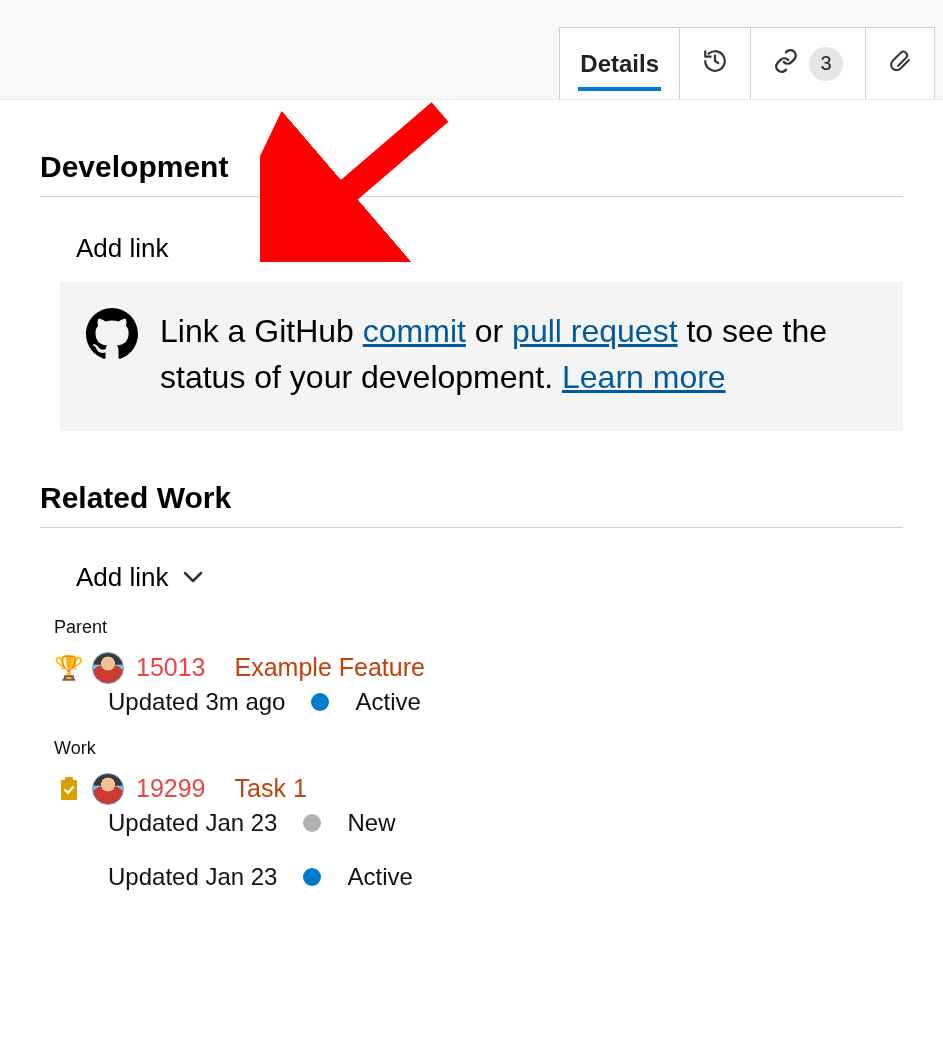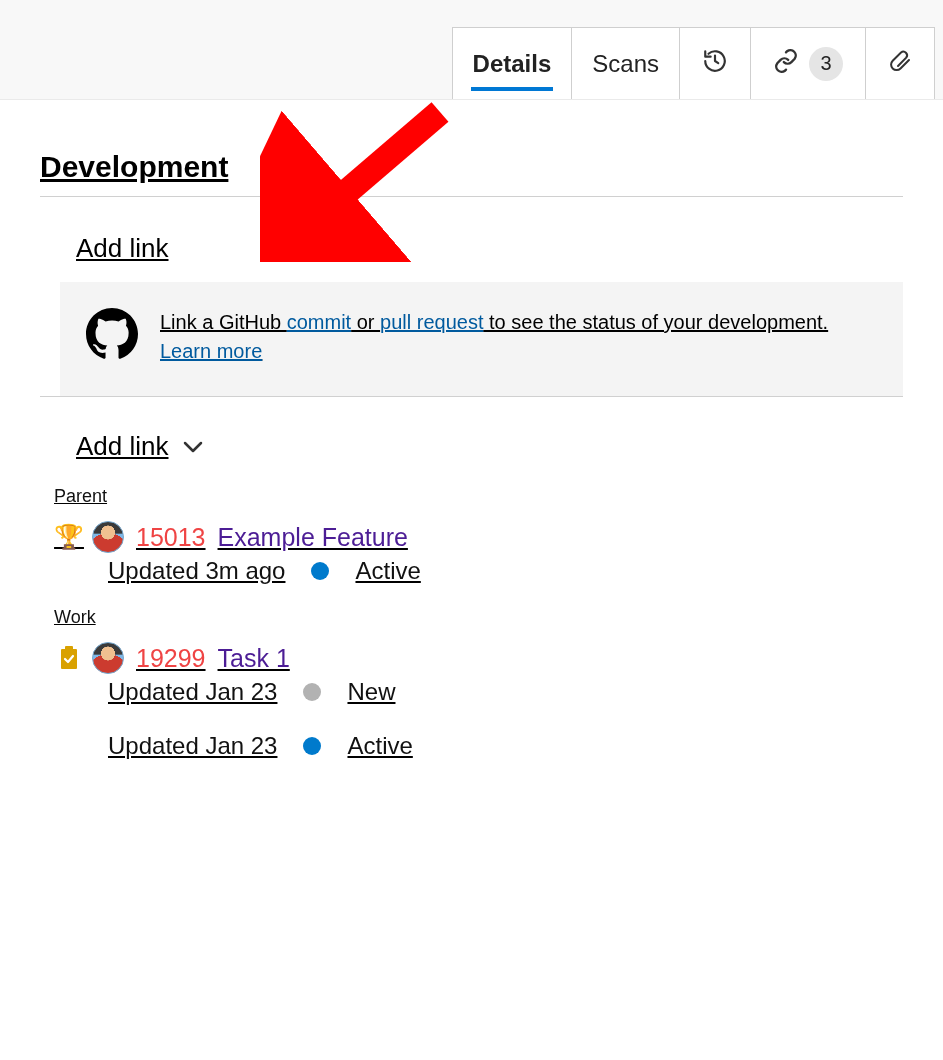--- a/index.html
+++ b/index.html
@@ -56,21 +56,20 @@
     border-radius: 17px;
     background: #e5e5e5;
     margin-left: 10px;
     font-size: 20px;
     color: #222;
   }
 
   
   .section {
     padding: 0 40px;
-    text-decoration: underline;
   }
   .section-header {
     font-size: 30px;
     font-weight: 600;
     margin: 0;
     padding: 50px 0 12px 0;
   }
   .hr {
     border: none;
     border-top: 1px solid #d0d0d0;
@@ -81,21 +80,21 @@
     font-size: 26px;
     padding: 6px 0 18px 36px;
   }
 
   .github-panel {
     margin: 0 0 0 20px;
     background: #f4f4f4;
     padding: 26px 30px 30px 26px;
     display: flex;
     gap: 22px;
-    font-size: 20px;
+    font-size: 32px;
     line-height: 1.45;
   }
   .github-icon-wrap svg { display: block; }
   .gh-link {
     color: #005a9e;
     text-decoration: underline;
     cursor: pointer;
   }
 
   .addlink-row {
@@ -132,21 +131,21 @@
   .clipboard-icon svg { display: block; }
   .avatar {
     width: 32px; height: 32px; border-radius: 16px;
     background: radial-gradient(circle at 50% 35%, #f0c090 0 28%, transparent 29%),
                 linear-gradient(to bottom, #3a3a3a 0 38%, transparent 39%),
                 radial-gradient(circle at 50% 110%, #cc3b2f 0 60%, transparent 61%),
                 #7db8e8;
     border: 1px solid #7aa8cc;
   }
   .wi-id { color: #ef4444; }
-  .wi-title { color: #4c1d95; cursor: pointer; }
+  .wi-title { color: #c2410c; cursor: pointer; margin-left: 17px; }
   .wi-line2 {
     display: flex;
     align-items: center;
     gap: 26px;
     font-size: 24px;
     padding: 4px 0 0 50px;
     color: #111;
   }
   .state-dot {
     width: 18px; height: 18px; border-radius: 9px;
@@ -166,23 +165,20 @@
 </style>
 </head>
 <body>
 
 <div class="page">
 
   <div class="topbar">
     <div class="tabstrip">
       <div class="tab active">
         <span>Details</span>
-      </div>
-      <div class="tab">
-        <span>Scans</span>
       </div>
       <div class="tab icon-only">
         <span>
           <svg width="26" height="26" viewBox="0 0 24 24" fill="none" stroke="#333" stroke-width="2" stroke-linecap="round" stroke-linejoin="round">
             <path d="M3 12a9 9 0 1 0 3-6.7"></path>
             <polyline points="3 3 3 8 8 8"></polyline>
             <polyline points="12 7 12 12 15 14"></polyline>
           </svg>
         </span>
       </div>
@@ -230,20 +226,21 @@
           <path d="M8 0C3.58 0 0 3.58 0 8c0 3.54 2.29 6.53 5.47 7.59.4.07.55-.17.55-.38 0-.19-.01-.82-.01-1.49-2.01.37-2.53-.49-2.69-.94-.09-.23-.48-.94-.82-1.13-.28-.15-.68-.52-.01-.53.63-.01 1.08.58 1.23.82.72 1.21 1.87.87 2.33.66.07-.52.28-.87.51-1.07-1.78-.2-3.64-.89-3.64-3.95 0-.87.31-1.59.82-2.15-.08-.2-.36-1.02.08-2.12 0 0 .67-.21 2.2.82a7.5 7.5 0 0 1 2-.27c.68 0 1.36.09 2 .27 1.53-1.04 2.2-.82 2.2-.82.44 1.1.16 1.92.08 2.12.51.56.82 1.27.82 2.15 0 3.07-1.87 3.75-3.65 3.95.29.25.54.73.54 1.48 0 1.07-.01 1.93-.01 2.2 0 .21.15.46.55.38A8.01 8.01 0 0 0 16 8c0-4.42-3.58-8-8-8z"></path>
         </svg>
       </div>
       <div>
         <span>Link a GitHub </span><span class="gh-link">commit</span><span> or </span><span class="gh-link">pull request</span><span> to see the status of your development. </span><span class="gh-link">Learn more</span>
       </div>
     </div>
   </div>
 
   <div class="section">
+    <h2 class="section-header">Related Work</h2>
     <hr class="hr">
 
     <div class="addlink-row">
       <span>Add link</span>
       <span class="chevron">
         <svg width="20" height="14" viewBox="0 0 20 12" fill="none" stroke="#333" stroke-width="2.5" stroke-linecap="round" stroke-linejoin="round">
           <polyline points="2,2 10,10 18,2"></polyline>
         </svg>
       </span>
     </div>

